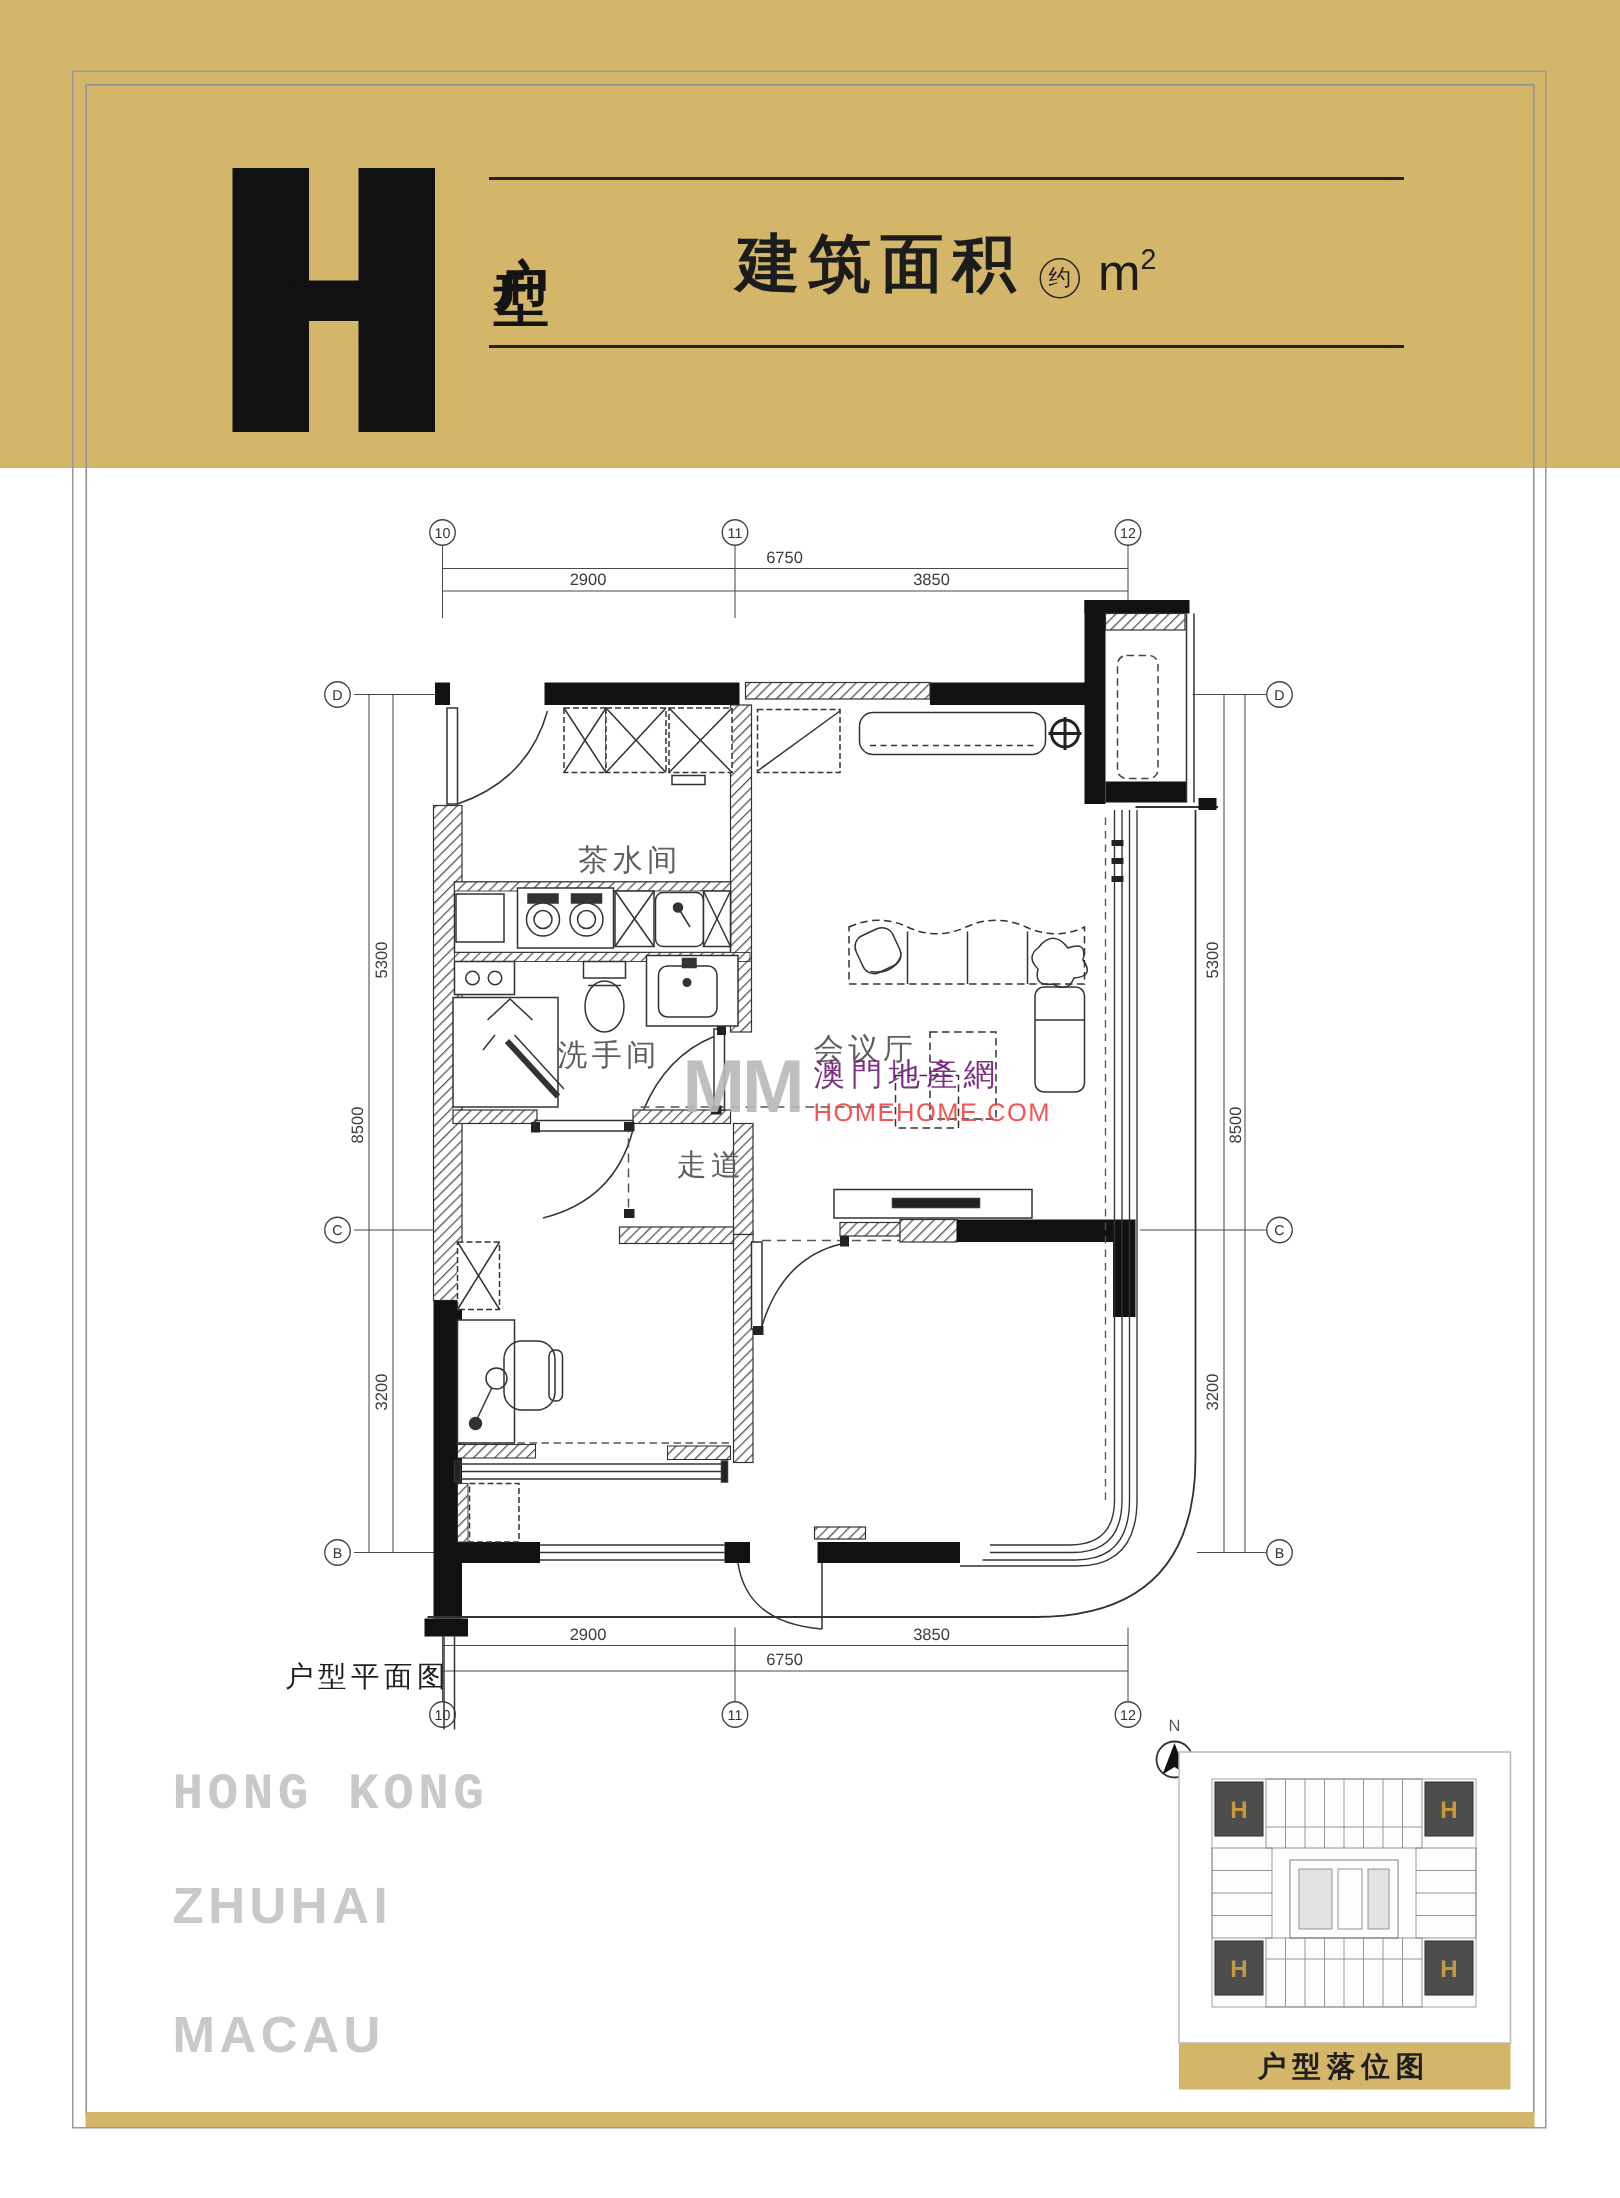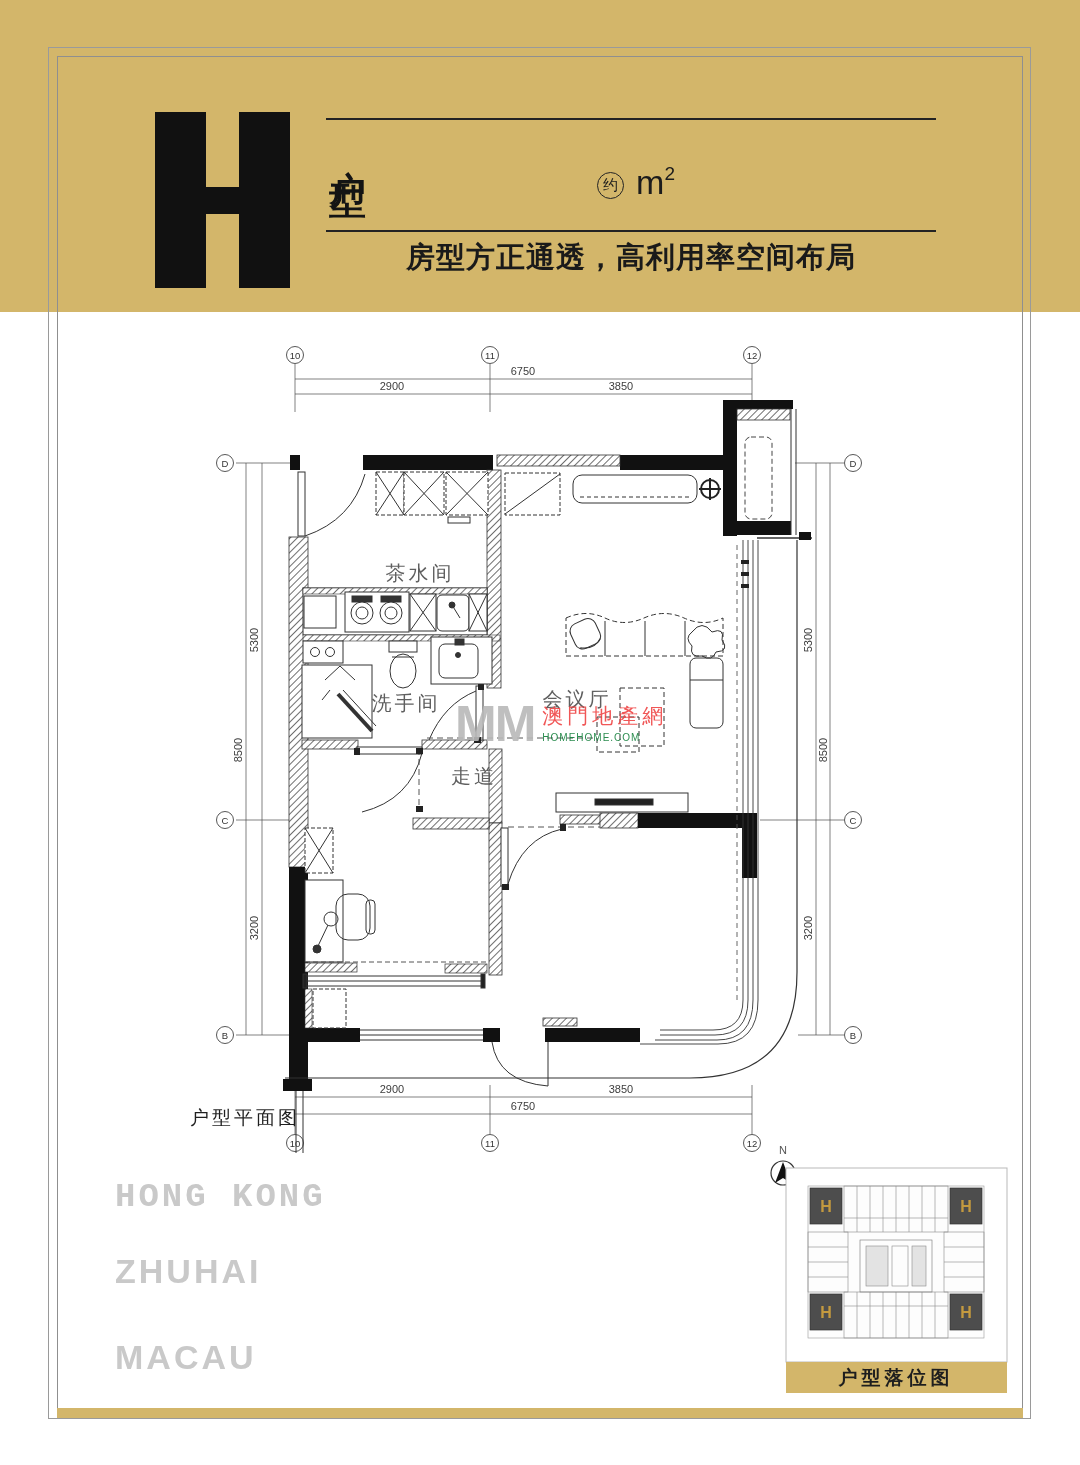--- a/index.html
+++ b/index.html
@@ -28,22 +28,22 @@
   .area-value{font-size:96px;font-weight:500;line-height:1;letter-spacing:2px;margin-top:-6px;}
   .area-unit{font-size:34px;font-weight:500;margin:22px 0 10px 6px;}
   .area-unit sup{font-size:19px;vertical-align:14px;}
   .tagline{position:absolute;left:326px;top:238px;width:610px;text-align:center;z-index:4;
            font-size:29px;font-weight:600;letter-spacing:1px;color:#1a1a1a;}
 
   
   .watermark{position:absolute;left:455px;top:702px;z-index:6;display:flex;align-items:flex-start;opacity:.9;}
   .wm-mm{font-size:50px;font-weight:700;color:#b9b9b9;line-height:.9;letter-spacing:-2px;}
   .wm-col{margin-left:8px;}
-  .wm-site{font-size:21px;color:#ef4444;letter-spacing:4px;}
-  .wm-domain{font-size:10px;color:#15803d;letter-spacing:1px;margin-top:2px;}
+  .wm-site{font-size:21px;color:#701a75;letter-spacing:4px;}
+  .wm-domain{font-size:17px;color:#ef4444;letter-spacing:1px;margin-top:2px;}
 
   
   .city{position:absolute;left:115px;z-index:4;font-size:34px;font-weight:700;
         color:#c9c9c9;letter-spacing:3px;}
   .c0{top:1178px;font-family:Liberation Mono, monospace;} .c1{top:1252px;} .c2{top:1338px;}
 
   svg{position:absolute;z-index:5;}
   svg text{font-family:"Liberation Sans","DejaVu Sans",sans-serif;}
   .dim{font-size:11px;fill:#3d3d3d;}
   .bub{font-size:9.5px;fill:#333;}
@@ -61,24 +61,24 @@
 
   <div class="hletter">
     <div class="bar l"></div>
       <div class="bar r"></div>
       <div class="cross"></div>
   </div>
   <div class="unit-type">户型</div>
   <div class="rule top"></div>
   <div class="rule bot"></div>
   <div class="area-row">
+    <span class="area-label">建筑面积</span>
     <span class="area-badge">约</span>
     <span class="area-unit"><span>m</span><sup>2</sup></span>
   </div>
-  <div class="tagline">房型方正通透，高利用率空间布局</div>
 
   <svg style="left:170px;top:330px" width="710" height="830" viewBox="170 330 710 830">
     <defs>
       <pattern id="hatch" width="5" height="5" patternUnits="userSpaceOnUse" patternTransform="rotate(45)">
         <rect width="5" height="5" fill="#ffffff"></rect>
         <line x1="0" y1="0" x2="0" y2="5" stroke="#555" stroke-width="1.7"></line>
       </pattern>
     </defs>
 
     <g stroke="#4a4a4a" stroke-width="0.7" fill="none">

